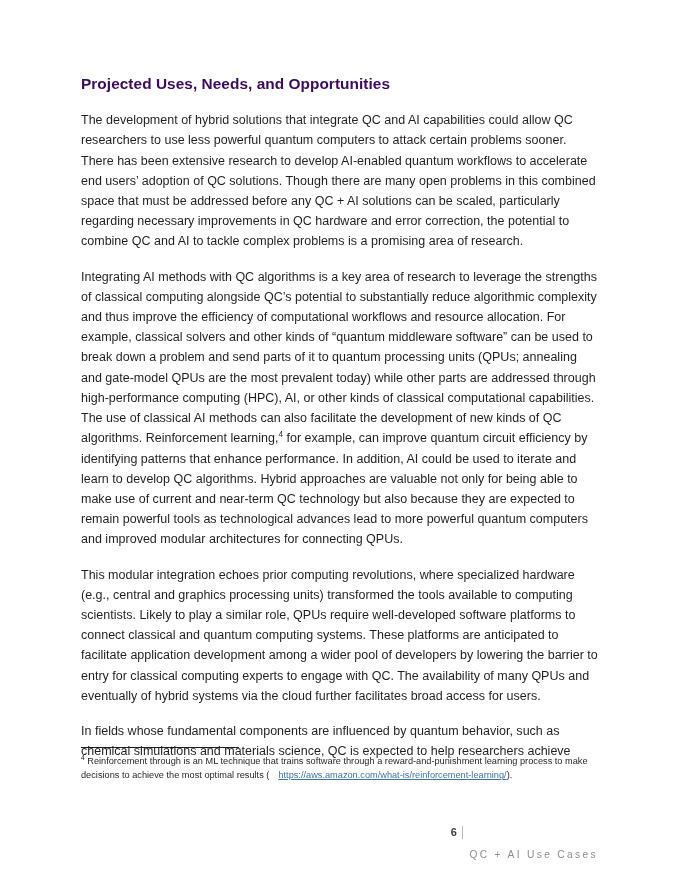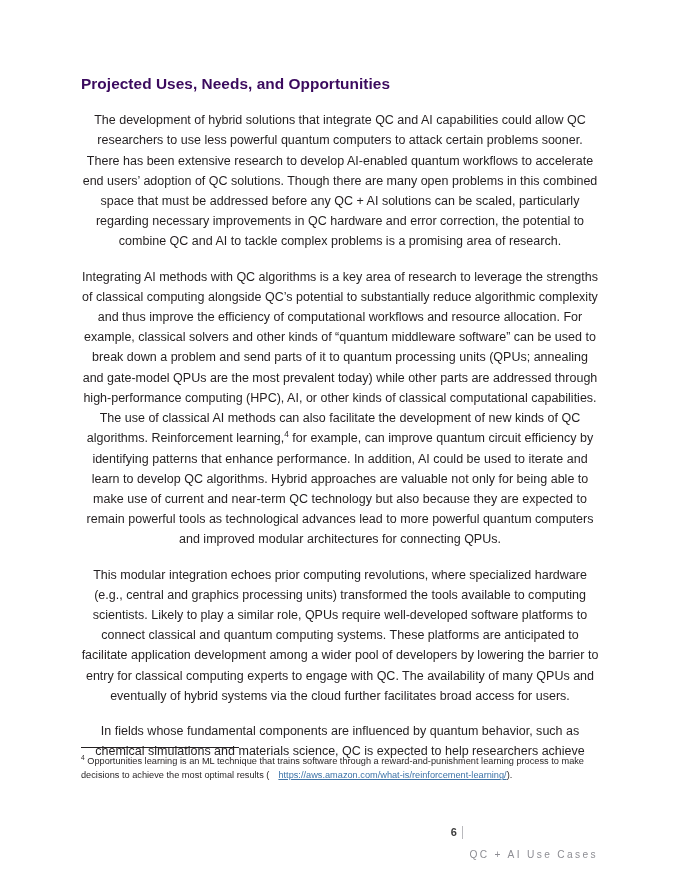--- a/index.html
+++ b/index.html
@@ -38,21 +38,21 @@
     letter-spacing: 0.05px;
     margin: 0 0 17px 0;
     line-height: 1.25;
   }
 
   .body-par {
     font-size: 12.5px;
     line-height: 20.2px;
     color: #231f20;
     margin: 0 0 15px 0;
-    text-align: center;
+    text-align: left;
     letter-spacing: 0.005px;
   }
   .body-par:last-child { margin-bottom: 0; }
 
   sup.fn-ref {
     font-size: 8.2px;
     vertical-align: super;
     line-height: 0;
   }
 
@@ -137,21 +137,21 @@
     <p class="body-par"><span>Integrating AI methods with QC algorithms is a key area of research to leverage the strengths of classical computing alongside QC’s potential to substantially reduce algorithmic complexity and thus improve the efficiency of computational workflows and resource allocation. For example, classical solvers and other kinds of “quantum middleware software” can be used to break down a problem and send parts of it to quantum processing units (QPUs; annealing and gate-model QPUs are the most prevalent today) while other parts are addressed through high-performance computing (HPC), AI, or other kinds of classical computational capabilities. The use of classical AI methods can also facilitate the development of new kinds of QC algorithms. Reinforcement learning,</span><sup class="fn-ref">4</sup><span> for example, can improve quantum circuit efficiency by identifying patterns that enhance performance. In addition, AI could be used to iterate and learn to develop QC algorithms. Hybrid approaches are valuable not only for being able to make use of current and near-term QC technology but also because they are expected to remain powerful tools as technological advances lead to more powerful quantum computers and improved modular architectures for connecting QPUs.</span></p>
 
     <p class="body-par">This modular integration echoes prior computing revolutions, where specialized hardware (e.g., central and graphics processing units) transformed the tools available to computing scientists. Likely to play a similar role, QPUs require well-developed software platforms to connect classical and quantum computing systems. These platforms are anticipated to facilitate application development among a wider pool of developers by lowering the barrier to entry for classical computing experts to engage with QC. The availability of many QPUs and eventually of hybrid systems via the cloud further facilitates broad access for users.</p>
 
     <p class="body-par">In fields whose fundamental components are influenced by quantum behavior, such as chemical simulations and materials science, QC is expected to help researchers achieve</p>
 
   </div>
 
   <div class="footnote-block">
     <div class="footnote-rule"></div>
-    <p class="footnote-text"><sup>4</sup><span> Opportunities learning is an ML technique that trains software through a reward-and-punishment learning process to make decisions to achieve the most optimal results (</span><a class="footnote-link" href="#">https://aws.amazon.com/what-is/reinforcement-learning/</a><span>).</span></p>
+    <p class="footnote-text"><sup>4</sup><span> Reinforcement through is an ML technique that trains software through a reward-and-punishment learning process to make decisions to achieve the most optimal results (</span><a class="footnote-link" href="#">https://aws.amazon.com/what-is/reinforcement-learning/</a><span>).</span></p>
   </div>
 
   <div class="page-footer">
     <span class="footer-page-number">6</span>
     <span class="footer-divider"></span>
     <span class="footer-doc-title">QC + AI Use Cases</span>
   </div>
 
 </div>
 

